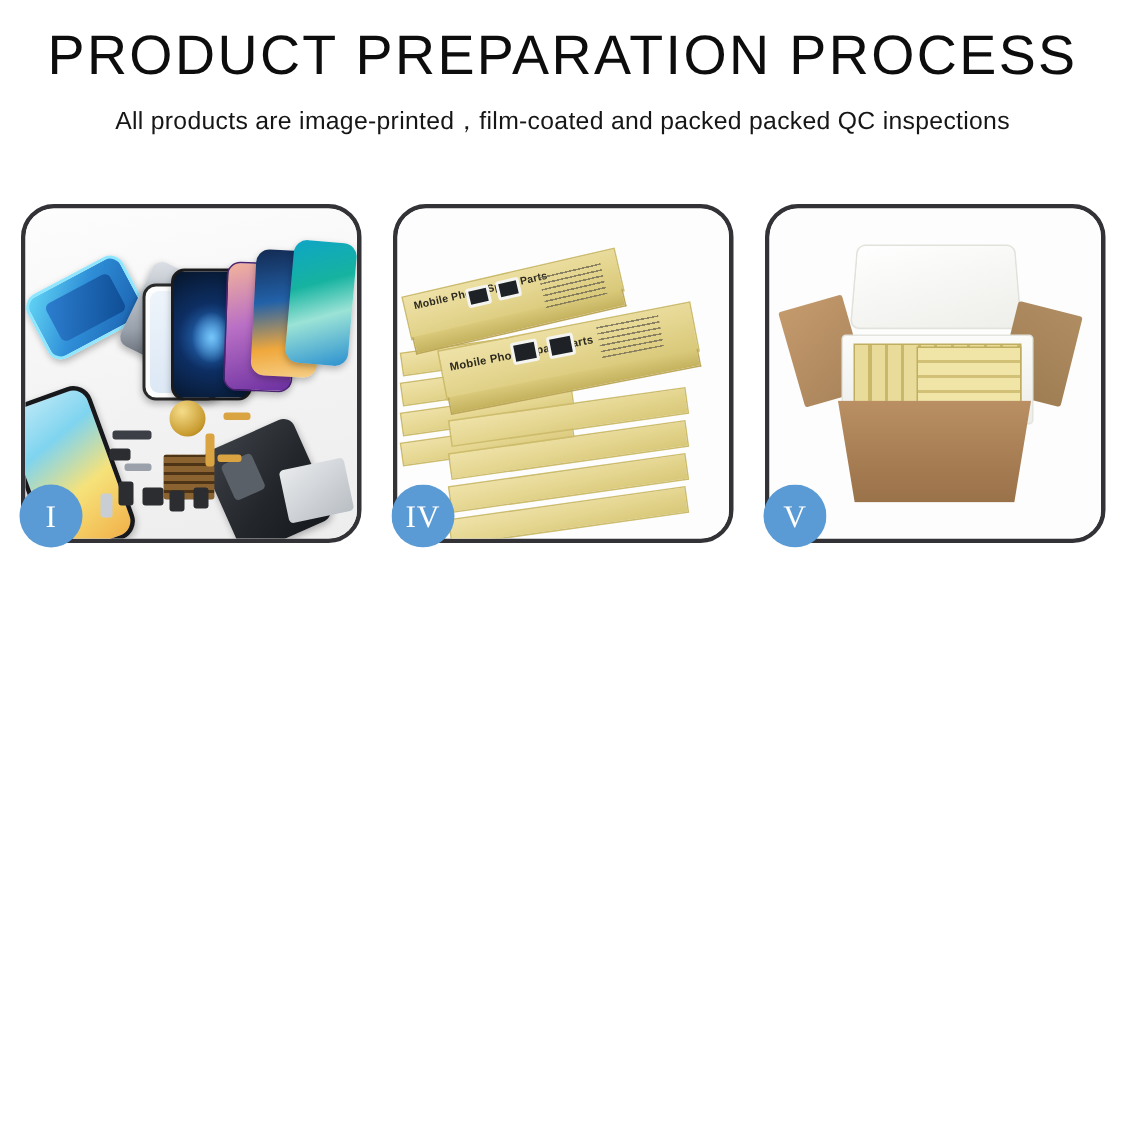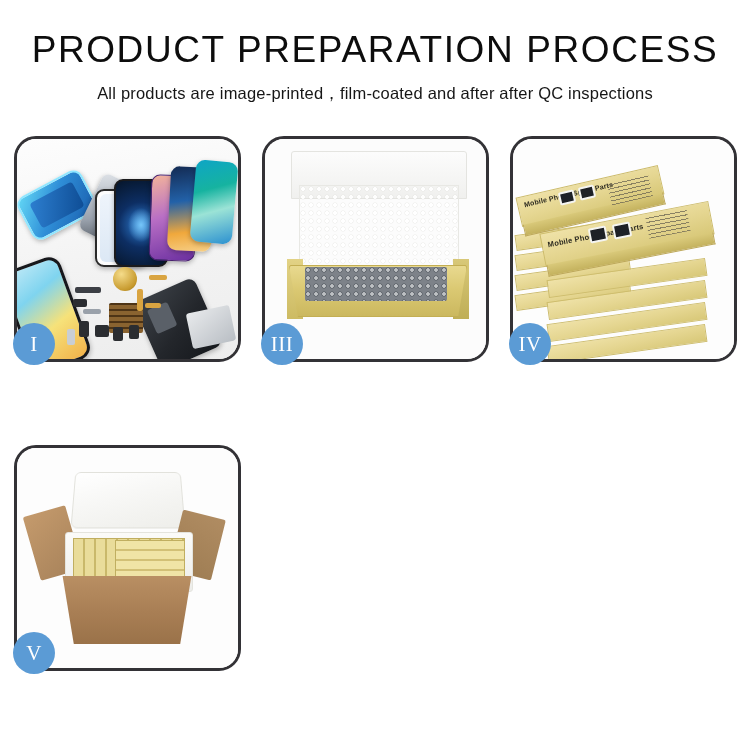--- a/index.html
+++ b/index.html
@@ -5,21 +5,21 @@
   * { box-sizing: border-box; margin: 0; padding: 0; }
   html, body {
     width: 750px; height: 750px;
     background: #ffffff;
     font-family: "Liberation Sans", sans-serif;
     overflow: hidden;
   }
   .page { position: relative; width: 750px; height: 750px; background: #fff; }
 
   
-  .header { width: 100%; padding-top: 30px; text-align: center; }
+  .header { width: 100%; padding-top: 17px; text-align: center; }
   .title {
     font-size: 37px;
     font-weight: 400;
     letter-spacing: 1.6px;
     color: #0d0d0d;
     line-height: 1.1;
     white-space: nowrap;
   }
   .subtitle {
     margin-top: 12px;
@@ -267,21 +267,21 @@
   .c6-sticker { position:absolute; width:14px; height:18px;
     background: rgba(150,120,80,.55); }
 </style>
 </head>
 <body>
 
 <div class="page">
 
   <div class="header">
     <div class="title">PRODUCT PREPARATION PROCESS</div>
-    <div class="subtitle">All products are image-printed，film-coated and after after QC inspections</div>
+    <div class="subtitle">All products are image-printed，film-coated and packed packed QC inspections</div>
   </div>
 
   <div class="grid">
 
     <div class="panel">
       <div class="panel-inner p1">
         <div class="scene">
           <div class="ph ph-a"></div>
           <div class="ph ph-b"></div>
           <div class="ph ph-c"></div>
@@ -304,33 +304,20 @@
           <div class="part dk" style="left:112px;top:186px;width:10px;height:14px;"></div>
           <div class="part sil" style="left:50px;top:190px;width:8px;height:16px;background:#c9ced4;"></div>
           <div class="part gold" style="left:128px;top:164px;width:16px;height:5px;"></div>
           <div class="part dk" style="left:56px;top:160px;width:14px;height:8px;"></div>
         </div>
       </div>
       <div class="badge">I</div>
     </div>
 
 
-    <div class="panel">
-      <div class="panel-inner p3">
-        <div class="scene">
-          <div class="box3-lid"></div>
-          <div class="box3-foam"></div>
-          <div class="box3-flapL"></div>
-          <div class="box3-flapR"></div>
-          <div class="box3-base"></div>
-          <div class="box3-grey"></div>
-        </div>
-      </div>
-      <div class="badge">III</div>
-    </div>
 
     <div class="panel">
       <div class="panel-inner p4">
         <div class="stack">
 
           <div class="gbox" style="left:2px;top:148px;width:116px;height:16px;transform:rotate(-8deg);"></div>
           <div class="gbox" style="left:2px;top:128px;width:116px;height:16px;transform:rotate(-8deg);"></div>
           <div class="gbox" style="left:2px;top:108px;width:116px;height:16px;transform:rotate(-8deg);"></div>
           <div class="gbox" style="left:2px;top:88px;width:116px;height:16px;transform:rotate(-8deg);"></div>
 

